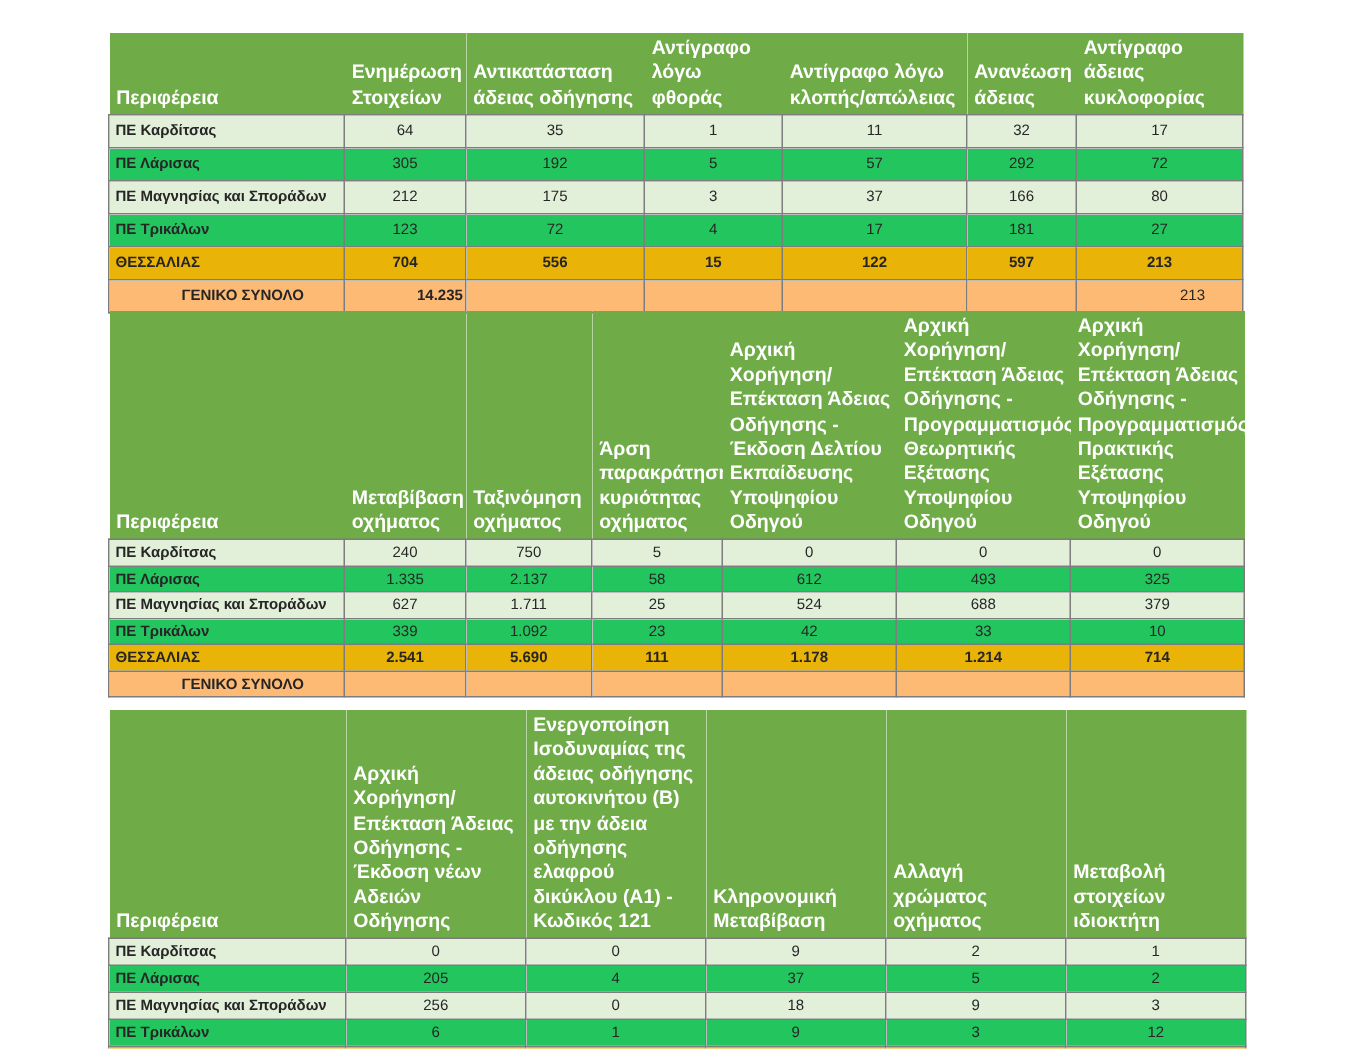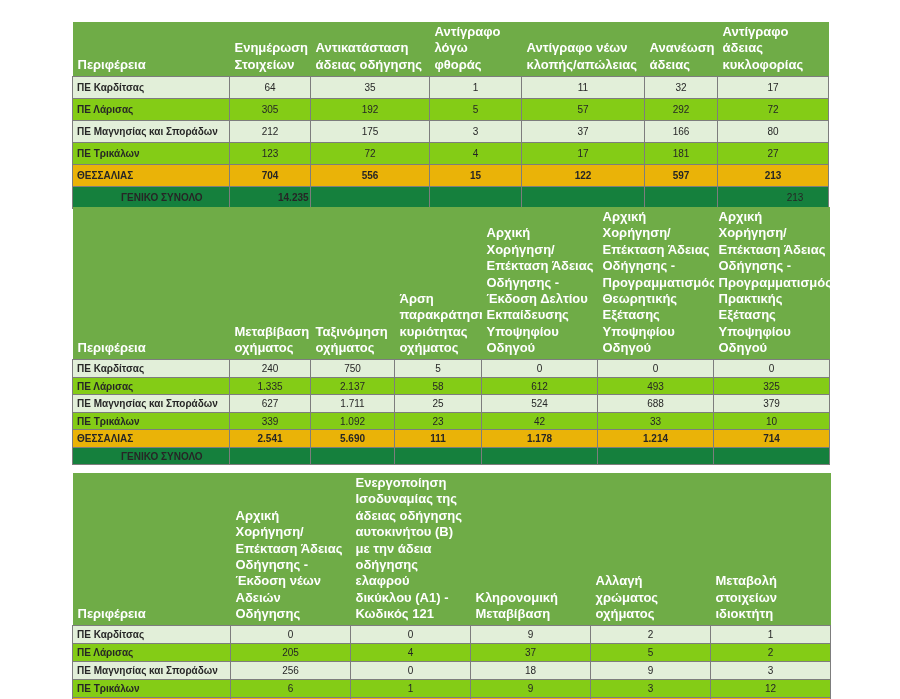--- a/index.html
+++ b/index.html
@@ -34,23 +34,23 @@
     padding:0 4px;overflow:hidden;white-space:nowrap;
   }
   .t0 td{height:21px;}
   .t1 td{height:16.5px;}
   .t2 td{height:16.8px;}
 
   td.label-cell{text-align:left;font-weight:700;color:#1f1f1f;}
   td.data-cell{text-align:center;}
 
   tr.row-band td{background:#E2EFD9;}
-  tr.row-plain td{background:#84cc16;margin-top:9px;}
+  tr.row-plain td{background:#22c55e;margin-top:9px;}
   tr.row-total td{background:#eab308;font-weight:700;}
-  tr.row-grand td{background:#15803d;padding-left:48px;}
+  tr.row-grand td{background:#fdba74;padding-left:48px;}
   
   .t0 tr.row-grand td:nth-child(2){font-weight:700;}
 
   
   col.t0-c0{width:157px}col.t0-c1{width:81px}col.t0-c2{width:119px}col.t0-c3{width:92px}
   col.t0-c4{width:123px}col.t0-c5{width:73px}col.t0-c6{width:111px}
   col.t1-c0{width:157px}col.t1-c1{width:81px}col.t1-c2{width:84px}col.t1-c3{width:87px}
   col.t1-c4{width:116px}col.t1-c5{width:116px}col.t1-c6{width:116px}
   col.t2-c0{width:158px}col.t2-c1{width:120px}col.t2-c2{width:120px}col.t2-c3{width:120px}
   col.t2-c4{width:120px}col.t2-c5{width:120px}
@@ -68,21 +68,21 @@
         <col class="t0-c4">
         <col class="t0-c5">
         <col class="t0-c6">
       </colgroup>
       <thead>
         <tr>
           <th>Περιφέρεια</th>
           <th>Ενημέρωση Στοιχείων</th>
           <th>Αντικατάσταση άδειας οδήγησης</th>
           <th>Αντίγραφο λόγω φθοράς</th>
-          <th>Αντίγραφο νέων κλοπής/απώλειας</th>
+          <th>Αντίγραφο λόγω κλοπής/απώλειας</th>
           <th>Ανανέωση άδειας</th>
           <th>Αντίγραφο άδειας κυκλοφορίας</th>
         </tr>
       </thead>
       <tbody>
         <tr class="row-band">
           <td class="label-cell">ΠΕ Καρδίτσας</td>
           <td class="data-cell">64</td>
           <td class="data-cell">35</td>
           <td class="data-cell">1</td>

